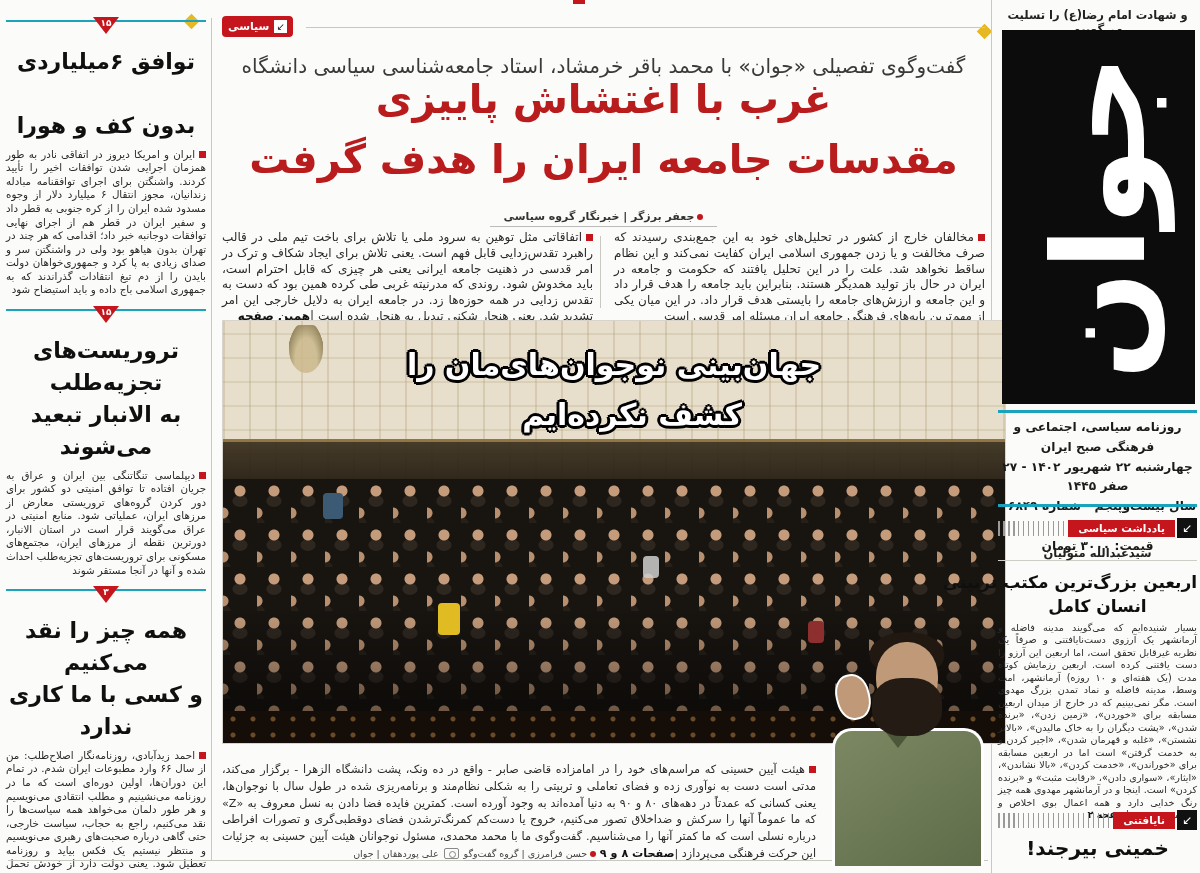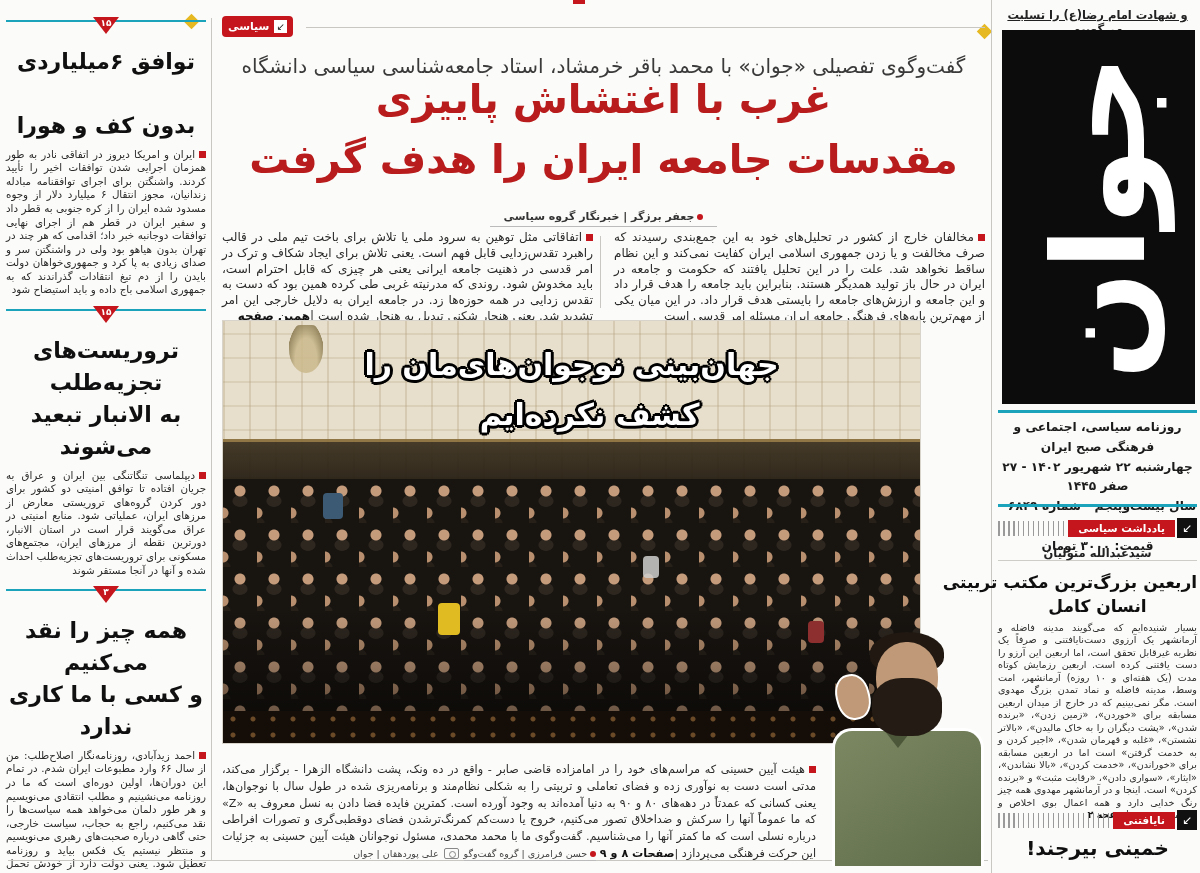--- a/index.html
+++ b/index.html
@@ -36,21 +36,21 @@
   .kicker { position:absolute; top:40px; left:0; right:0; text-align:center; font-size:20px; color:#3a3a3a; }
   .headline { position:absolute; left:0; right:0; text-align:center; font-weight:900; color:#b91c1c;
               font-size:40px; white-space:nowrap; letter-spacing:-.5px; }
   .byline { position:absolute; top:196px; left:0; right:0; text-align:center; font-size:11px; color:#333; }
   .byline-inner { display:inline-block; border-bottom:1px solid #bbb; padding:0 14px 3px; }
   .dot { display:inline-block; width:6px; height:6px; border-radius:50%; background:#c4161c; margin-left:3px; vertical-align:middle; }
   .lead-col { position:absolute; top:216px; width:371px; font-size:12px; line-height:1.32; text-align:justify; color:#2a2a2a; }
   .ref { font-weight:bold; color:#111; }
 
   
-  .photo { position:absolute; left:0; top:306px; width:699px; height:424px; overflow:hidden;
+  .photo { position:absolute; left:0; top:306px; width:784px; height:424px; overflow:hidden;
            border:1px solid #d8d4cc; background:#181410;text-decoration:underline; }
   .ph-wall { position:absolute; left:0; right:0; top:0; height:158px; background-color:#e7dfcc;
              background-image:repeating-linear-gradient(90deg, rgba(170,150,110,.28) 0 2px, transparent 2px 26px),
                               repeating-linear-gradient(0deg, rgba(170,150,110,.22) 0 2px, transparent 2px 24px); }
   .ph-chand { position:absolute; left:66px; top:4px; width:34px; height:48px; border-radius:40% 40% 60% 60%;
               background:radial-gradient(ellipse at 50% 75%, #cbb98c 0 45%, #8a7a50 78%, transparent 80%); opacity:.85; }
   .ph-banner { position:absolute; left:0; right:0; top:118px; height:46px; opacity:.93;
                background:linear-gradient(#3a2f1d, #221a0f); border-top:3px solid #8a6f3a; border-bottom:3px solid #8a6f3a; }
   .ph-crowd { position:absolute; left:0; right:0; top:158px; height:234px; background-color:#181410;
               background-image:
@@ -84,21 +84,21 @@
   .man-beard { position:absolute; left:54px; top:52px; width:70px; height:58px; background:#241c14; border-radius:42%; }
   .man-hand { position:absolute; left:18px; top:48px; width:34px; height:46px; background:#c09a78;
               border:2px solid #fff; border-radius:45%; transform:rotate(-14deg); }
   .man-torso { position:absolute; left:14px; top:102px; width:152px; height:138px; border-radius:20px 20px 0 0;
                background:linear-gradient(145deg, #7b8862, #5f6c49); border:3px solid #fff; border-bottom:none; }
   .man-collar { position:absolute; left:66px; top:104px; width:0; height:0;
                 border-left:14px solid transparent; border-right:14px solid transparent; border-top:18px solid #4c573a; }
 
   
   .rcol { position:absolute; left:998px; top:0; width:199px; }
-  .condolence { position:absolute; top:8px; left:0; right:0; text-align:center; font-size:11.5px; font-weight:bold; color:#222;text-decoration:underline; }
+  .condolence { position:absolute; top:8px; left:0; right:0; text-align:center; font-size:11.5px; font-weight:bold; color:#222; }
   .logo-box { position:absolute; left:4px; top:30px; width:193px; height:374px; background:#0c0c0c; overflow:hidden; }
   .logo-text { position:absolute; left:50%; top:50%; width:374px; height:193px;
                transform:translate(-50%,-50%) rotate(-90deg);
                display:flex; align-items:center; justify-content:center;
                color:#fff; font-weight:bold; font-size:128px; letter-spacing:-4px; }
   .rc-info { position:absolute; top:418px; left:0; right:0; text-align:center; font-size:12.2px;
              font-weight:bold; line-height:1.62; color:#1b1b1b; }
   .note-row { position:absolute; left:0; right:0; height:20px; display:flex; align-items:center; direction:rtl; }
   .note-arrow { width:20px; height:20px; background:#111; color:#fff; display:flex; align-items:center;
                 justify-content:center; font-size:12px; flex:0 0 auto; }

